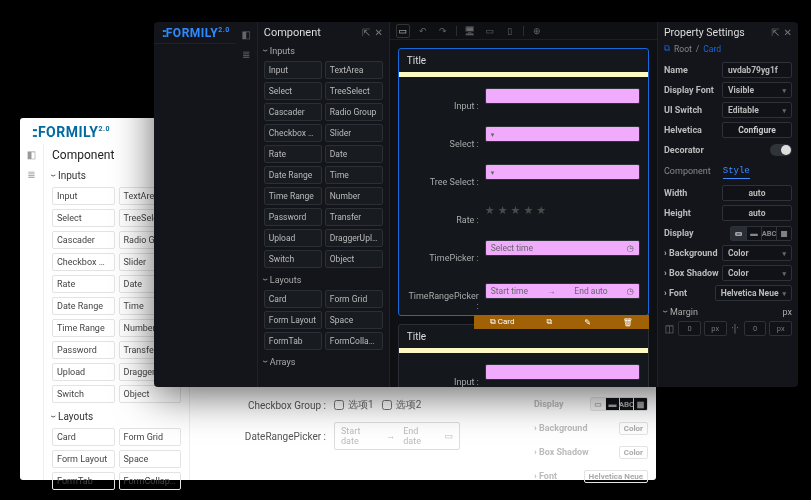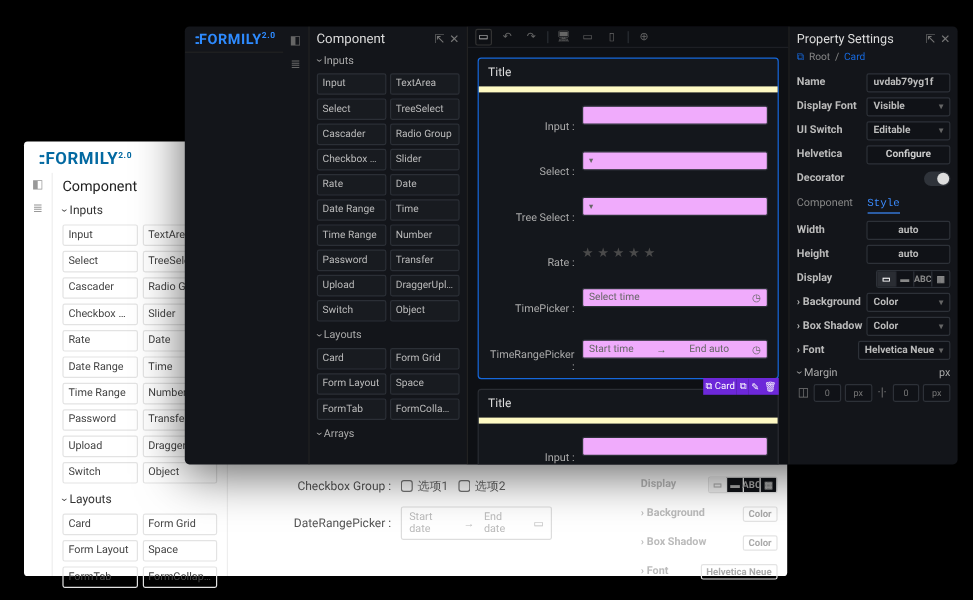--- a/index.html
+++ b/index.html
@@ -157,21 +157,21 @@
     flex:1; height:16px; border:1px solid #2d3138; border-radius:2px; background:#f0abfc;
     display:flex; align-items:center; padding:0 5px; color:#666; font-size:8.5px;
     justify-content:space-between;
   }
   .card .cinput.double { gap:10px; }
   .card .stars { display:flex; gap:3px; color:#4a4a4a; font-size:11px; }
   .sel-tag {
     position:absolute; right:-1px; bottom:-14px; display:flex; gap:0;
   }
   .sel-tag span {
-    background:#6d28d9; color:#fff; font-size:8px; padding:2px 2px;
+    background:#a16207; color:#fff; font-size:8px; padding:2px 16px;
     display:flex; align-items:center; gap:2px;
   }
   
   .dark-props {
     width: 140px; padding:4px 6px; overflow:hidden; display:flex; flex-direction:column;
   }
   .dark-props .ptitle {
     display:flex; align-items:center; justify-content:space-between;
     font-size:10.5px; color:#ddd; margin-bottom:4px;
   }

